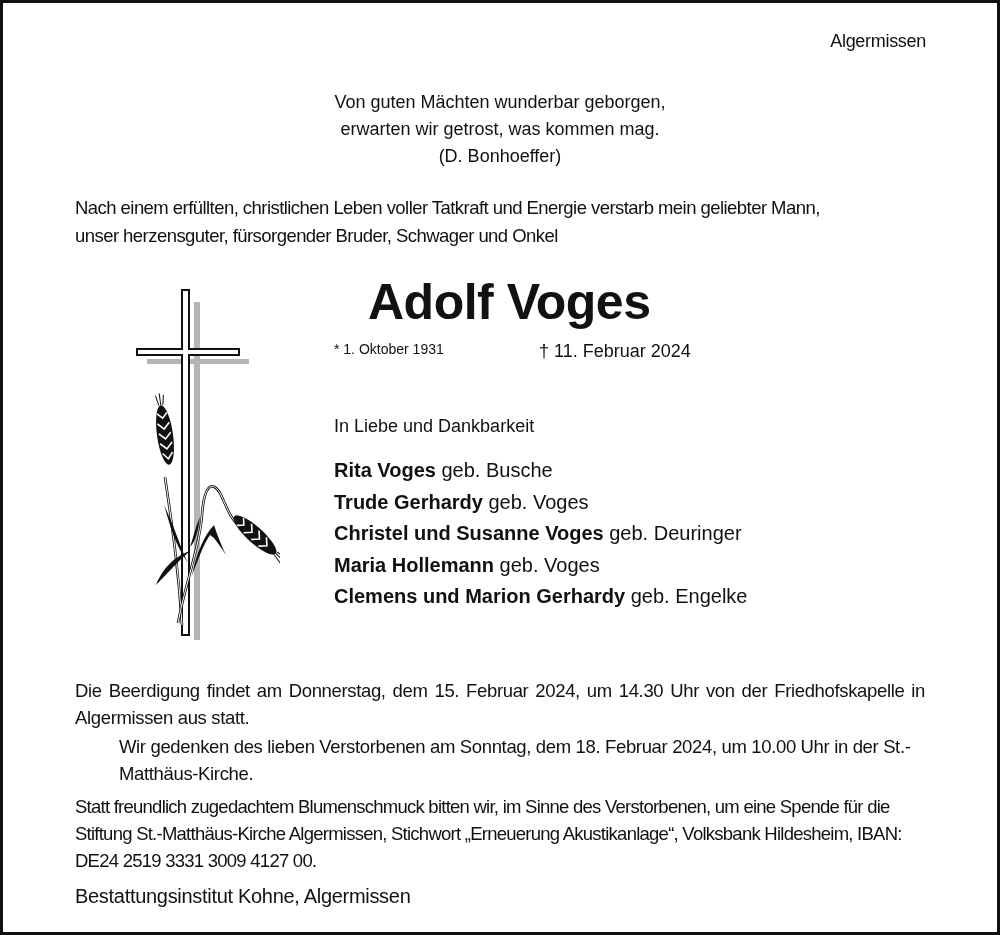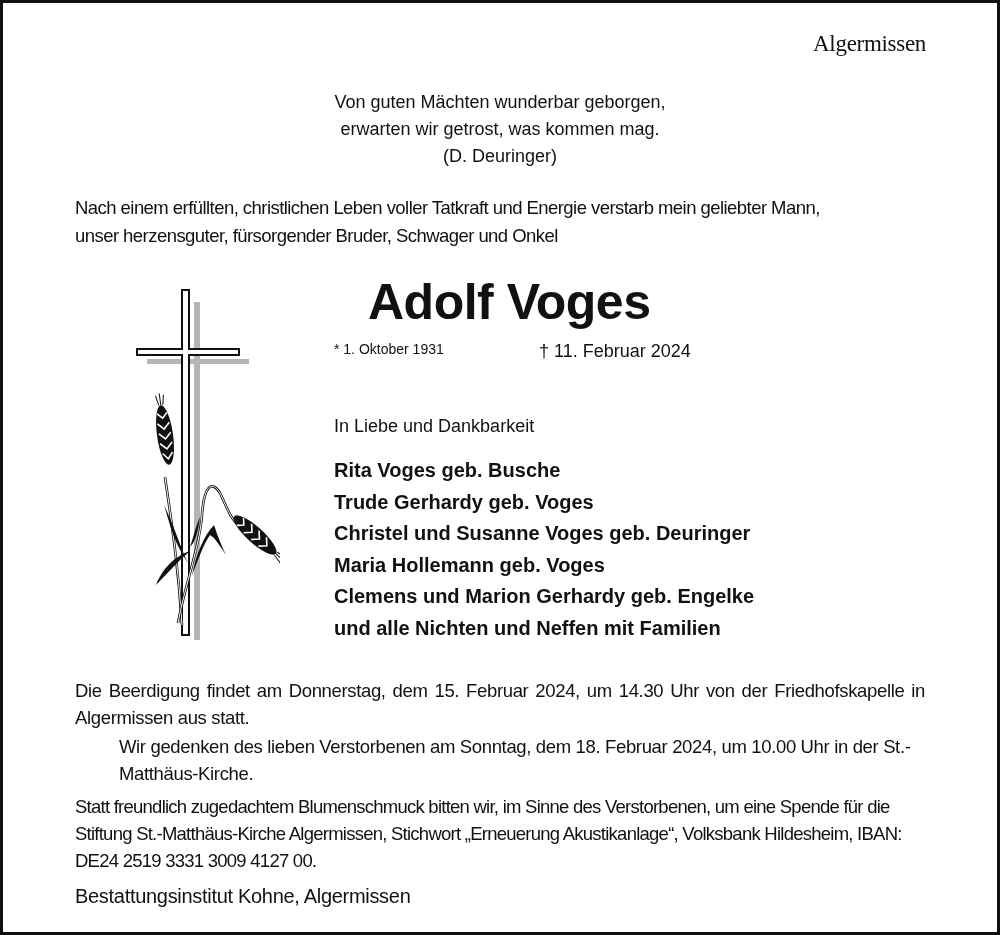--- a/index.html
+++ b/index.html
@@ -1,51 +1,51 @@
 <!DOCTYPE html>
 <html><head>
   <meta charset="utf-8">
   <style>
     html, body { margin: 0; padding: 0; background: #ffffff; }
     body { width: 1000px; height: 935px; position: relative; overflow: hidden;
            font-family: "Liberation Sans", "DejaVu Sans", sans-serif; color: #111; }
     .frame { position: absolute; left: 0; top: 0; width: 994px; height: 929px;
              border: 3px solid #111; background: #fff; }
     .abs { position: absolute; white-space: nowrap; }
-    .place { right: 74px; top: 31px; font-size: 23px; letter-spacing: -0.3px; font-family: Liberation Serif, serif; }
+    .place { right: 74px; top: 31px; font-size: 18px; letter-spacing: -0.3px; }
     .quote { left: 0; width: 1000px; text-align: center; top: 89px; font-size: 18px;
              line-height: 27px; }
     .quote div { display: block; }
     .intro { left: 75px; top: 194px; font-size: 18.5px; line-height: 28px; letter-spacing: -0.55px; }
     .name { left: 368px; top: 273px; font-size: 50px; font-weight: bold; letter-spacing: -0.5px; }
     .born { left: 334px; top: 341px; font-size: 14px; }
     .died { left: 539px; top: 341px; font-size: 18px; }
     .thanks { left: 334px; top: 416px; font-size: 18px; }
     .family { left: 334px; top: 455px; font-size: 20px; line-height: 31.5px; }
     .family .row { display: block; }
     .family b { font-weight: bold; }
-    .fam-tail { font-weight: bold; }
+    .fam-tail { font-weight: normal; }
     .para { left: 75px; width: 850px; font-size: 18.5px; line-height: 27px; letter-spacing: -0.35px; white-space: normal; }
     .p1 { top: 677px; text-align: justify; }
     .p2 { top: 733px; margin-left: 44px; }
     .p3 { top: 793px; letter-spacing: -0.75px; }
     .undertaker { left: 75px; top: 885px; font-size: 20px; letter-spacing: -0.3px; }
     .cross { position: absolute; left: 130px; top: 285px; }
   </style>
 </head>
 <body>
 
 <div class="frame"></div>
 
 <div class="abs place">Algermissen</div>
 
 <div class="abs quote">
   <div>Von guten Mächten wunderbar geborgen,</div>
   <div>erwarten wir getrost, was kommen mag.</div>
-  <div>(D. Deuringer)</div>
+  <div>(D. Bonhoeffer)</div>
 </div>
 
 <div class="abs intro">
   <div>Nach einem erfüllten, christlichen Leben voller Tatkraft und Energie verstarb mein geliebter Mann,</div>
   <div>unser herzensguter, fürsorgender Bruder, Schwager und Onkel</div>
 </div>
 
 <svg class="cross" width="150" height="360" viewBox="0 0 150 360">
 
   <rect x="64" y="17" width="6" height="338" fill="#b5b5b5"></rect>
@@ -83,20 +83,19 @@
 <div class="abs died">† 11. Februar 2024</div>
 
 <div class="abs thanks">In Liebe und Dankbarkeit</div>
 
 <div class="abs family">
   <span class="row"><b>Rita Voges</b><span class="fam-tail"> geb. Busche</span></span>
   <span class="row"><b>Trude Gerhardy</b><span class="fam-tail"> geb. Voges</span></span>
   <span class="row"><b>Christel und Susanne Voges</b><span class="fam-tail"> geb. Deuringer</span></span>
   <span class="row"><b>Maria Hollemann</b><span class="fam-tail"> geb. Voges</span></span>
   <span class="row"><b>Clemens und Marion Gerhardy</b><span class="fam-tail"> geb. Engelke</span></span>
-  <span class="row"><b>und alle Nichten und Neffen mit Familien</b><span class="fam-tail"></span></span>
 </div>
 
 <div class="abs para p1">Die Beerdigung findet am Donnerstag, dem 15. Februar 2024, um 14.30 Uhr von der Friedhofskapelle in Algermissen aus statt.</div>
 <div class="abs para p2">Wir gedenken des lieben Verstorbenen am Sonntag, dem 18. Februar 2024, um 10.00 Uhr in der St.-Matthäus-Kirche.</div>
 <div class="abs para p3">Statt freundlich zugedachtem Blumenschmuck bitten wir, im Sinne des Verstorbenen, um eine Spende für die Stiftung St.-Matthäus-Kirche Algermissen, Stichwort „Erneuerung Akustikanlage“, Volksbank Hildesheim, IBAN: DE24 2519 3331 3009 4127 00.</div>
 
 <div class="abs undertaker">Bestattungsinstitut Kohne, Algermissen</div>
 
 </body></html>

